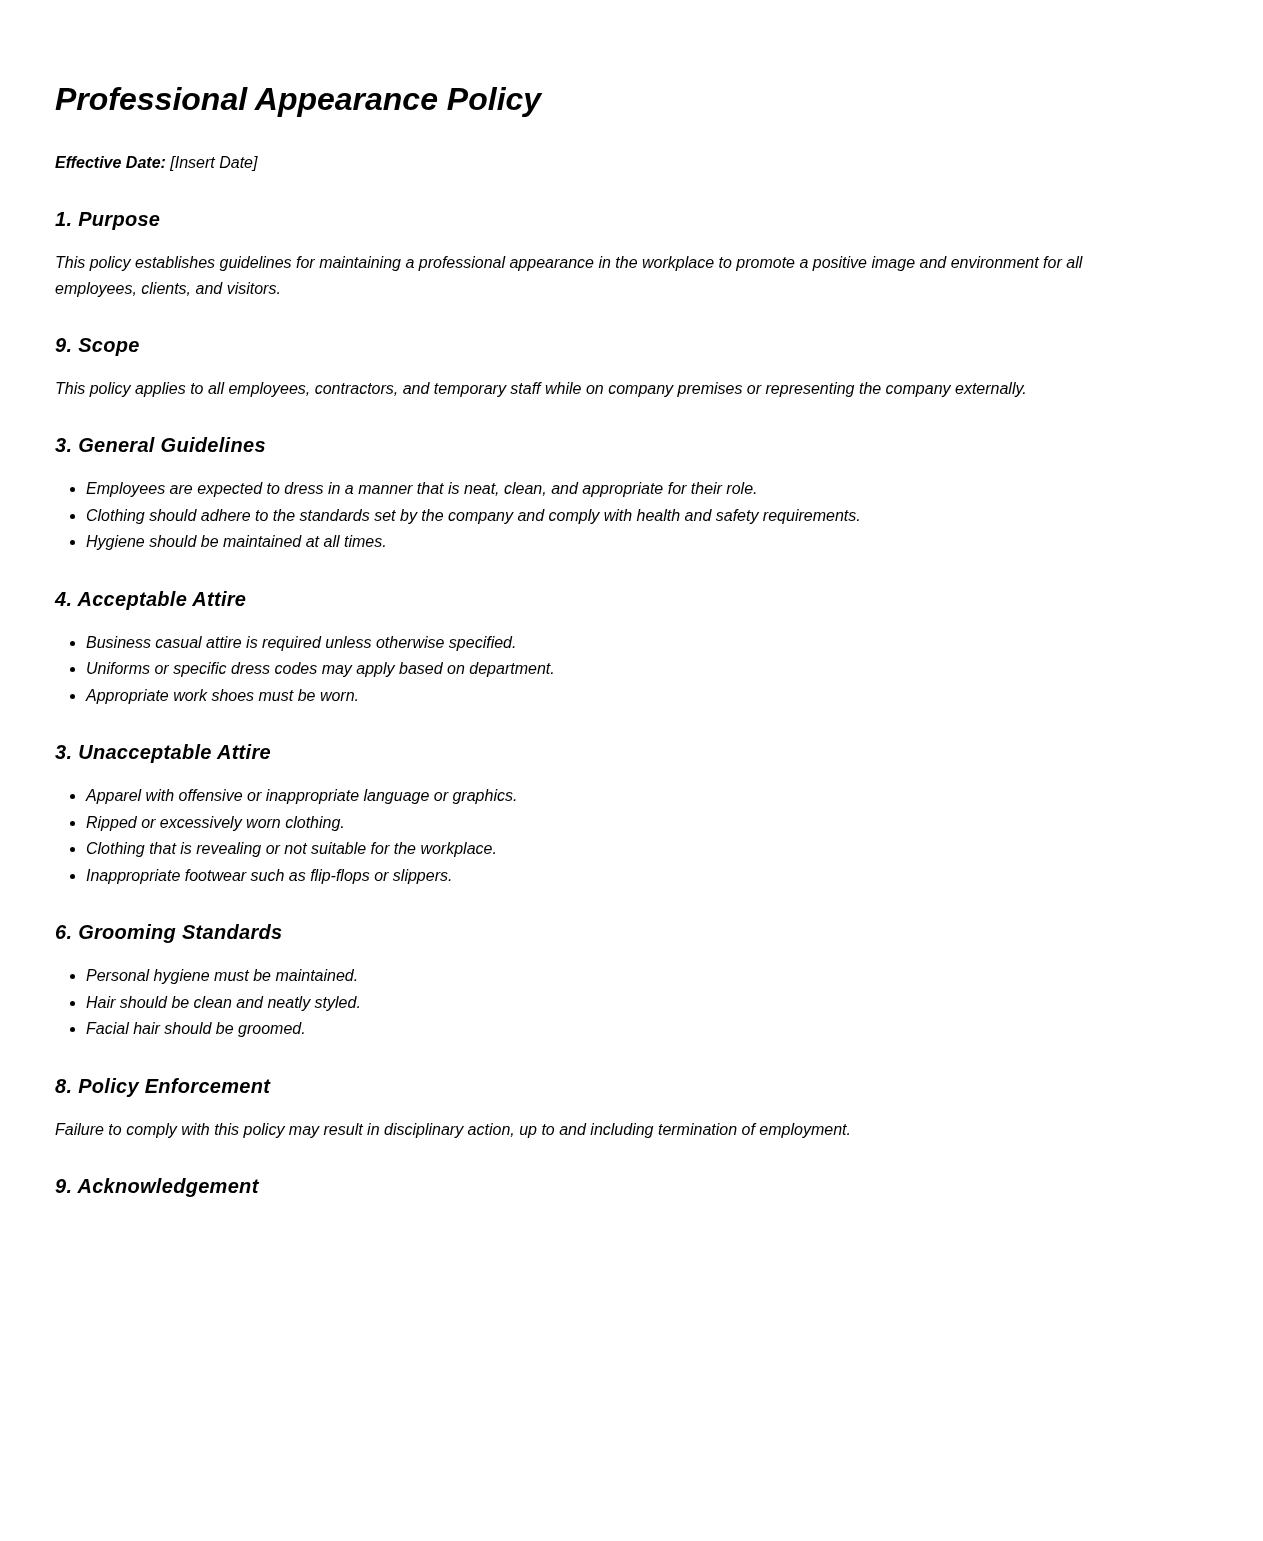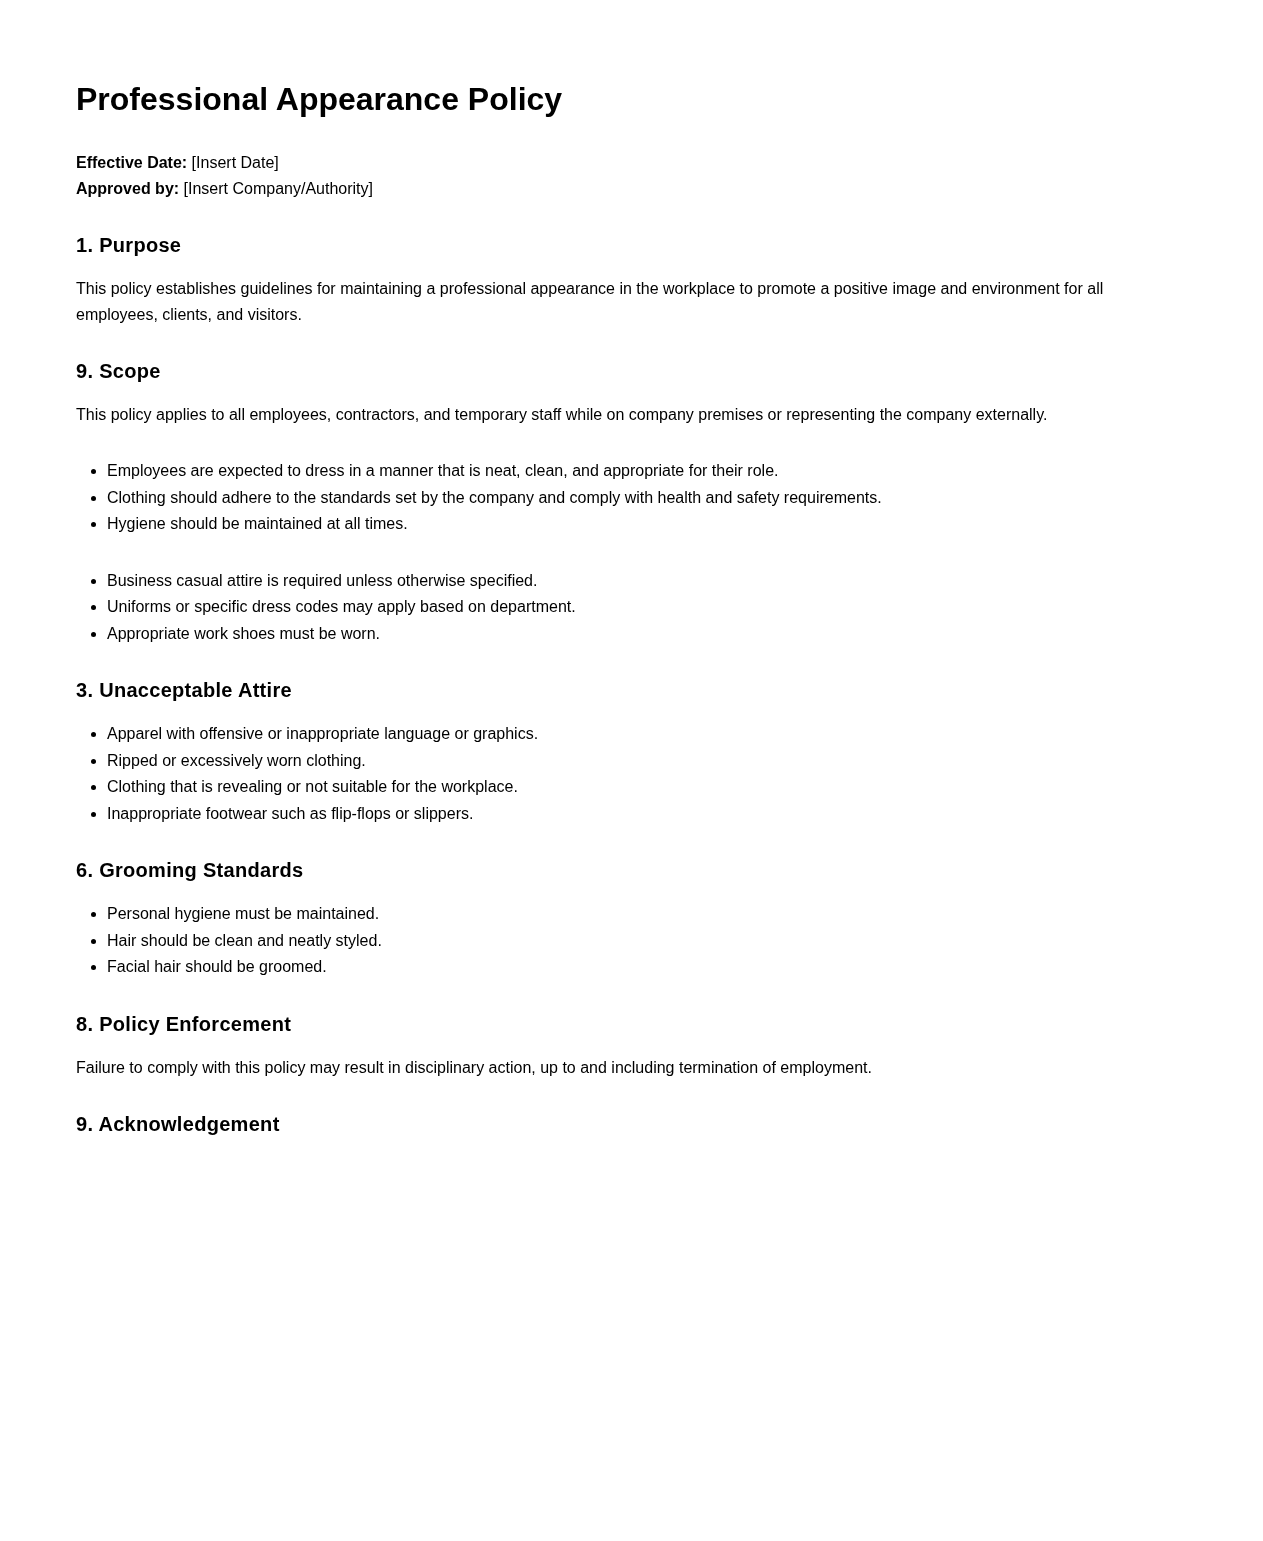--- a/index.html
+++ b/index.html
@@ -3,22 +3,23 @@
   <meta charset="utf-8">
   <style>
     html, body { margin: 0; padding: 0; background: #ffffff; }
     body {
       width: 1263px;
       min-height: 1541px;
       font-family: "Liberation Sans", sans-serif;
       color: #000000;
     }
     .page {
-      padding: 64px 106px 0 76px;
+      padding: 64px 106px 0 55px;
       width: 1051px;
+      font-style: italic;
     }
     h1.title {
       font-size: 32px;
       font-weight: bold;
       margin: 16px 0 20px 0;
       line-height: 38px;
     }
     .meta-line {
       font-size: 16px;
       line-height: 26px;
@@ -52,45 +53,43 @@
 <body>
 
 <div class="page">
   <h1 class="title">Professional Appearance Policy</h1>
 
   <div class="meta">
     <p class="meta-line">
       <b>Effective Date:</b>
       <span>[Insert Date]</span>
     </p>
-    <p class="meta-line">
-      <b>Approved by:</b>
-      <span>[Insert Company/Authority]</span>
-    </p>
   </div>
 
   <div class="section">
     <h2 class="section-title">1. Purpose</h2>
     <p class="body-text">This policy establishes guidelines for maintaining a professional appearance in the workplace to promote a positive image and environment for all employees, clients, and visitors.</p>
   </div>
 
   <div class="section">
     <h2 class="section-title">9. Scope</h2>
     <p class="body-text">This policy applies to all employees, contractors, and temporary staff while on company premises or representing the company externally.</p>
   </div>
 
   <div class="section">
+    <h2 class="section-title">3. General Guidelines</h2>
     <ul class="bullets">
       <li>Employees are expected to dress in a manner that is neat, clean, and appropriate for their role.</li>
       <li>Clothing should adhere to the standards set by the company and comply with health and safety requirements.</li>
       <li>Hygiene should be maintained at all times.</li>
     </ul>
   </div>
 
   <div class="section">
+    <h2 class="section-title">4. Acceptable Attire</h2>
     <ul class="bullets">
       <li>Business casual attire is required unless otherwise specified.</li>
       <li>Uniforms or specific dress codes may apply based on department.</li>
       <li>Appropriate work shoes must be worn.</li>
     </ul>
   </div>
 
   <div class="section">
     <h2 class="section-title">3. Unacceptable Attire</h2>
     <ul class="bullets">

